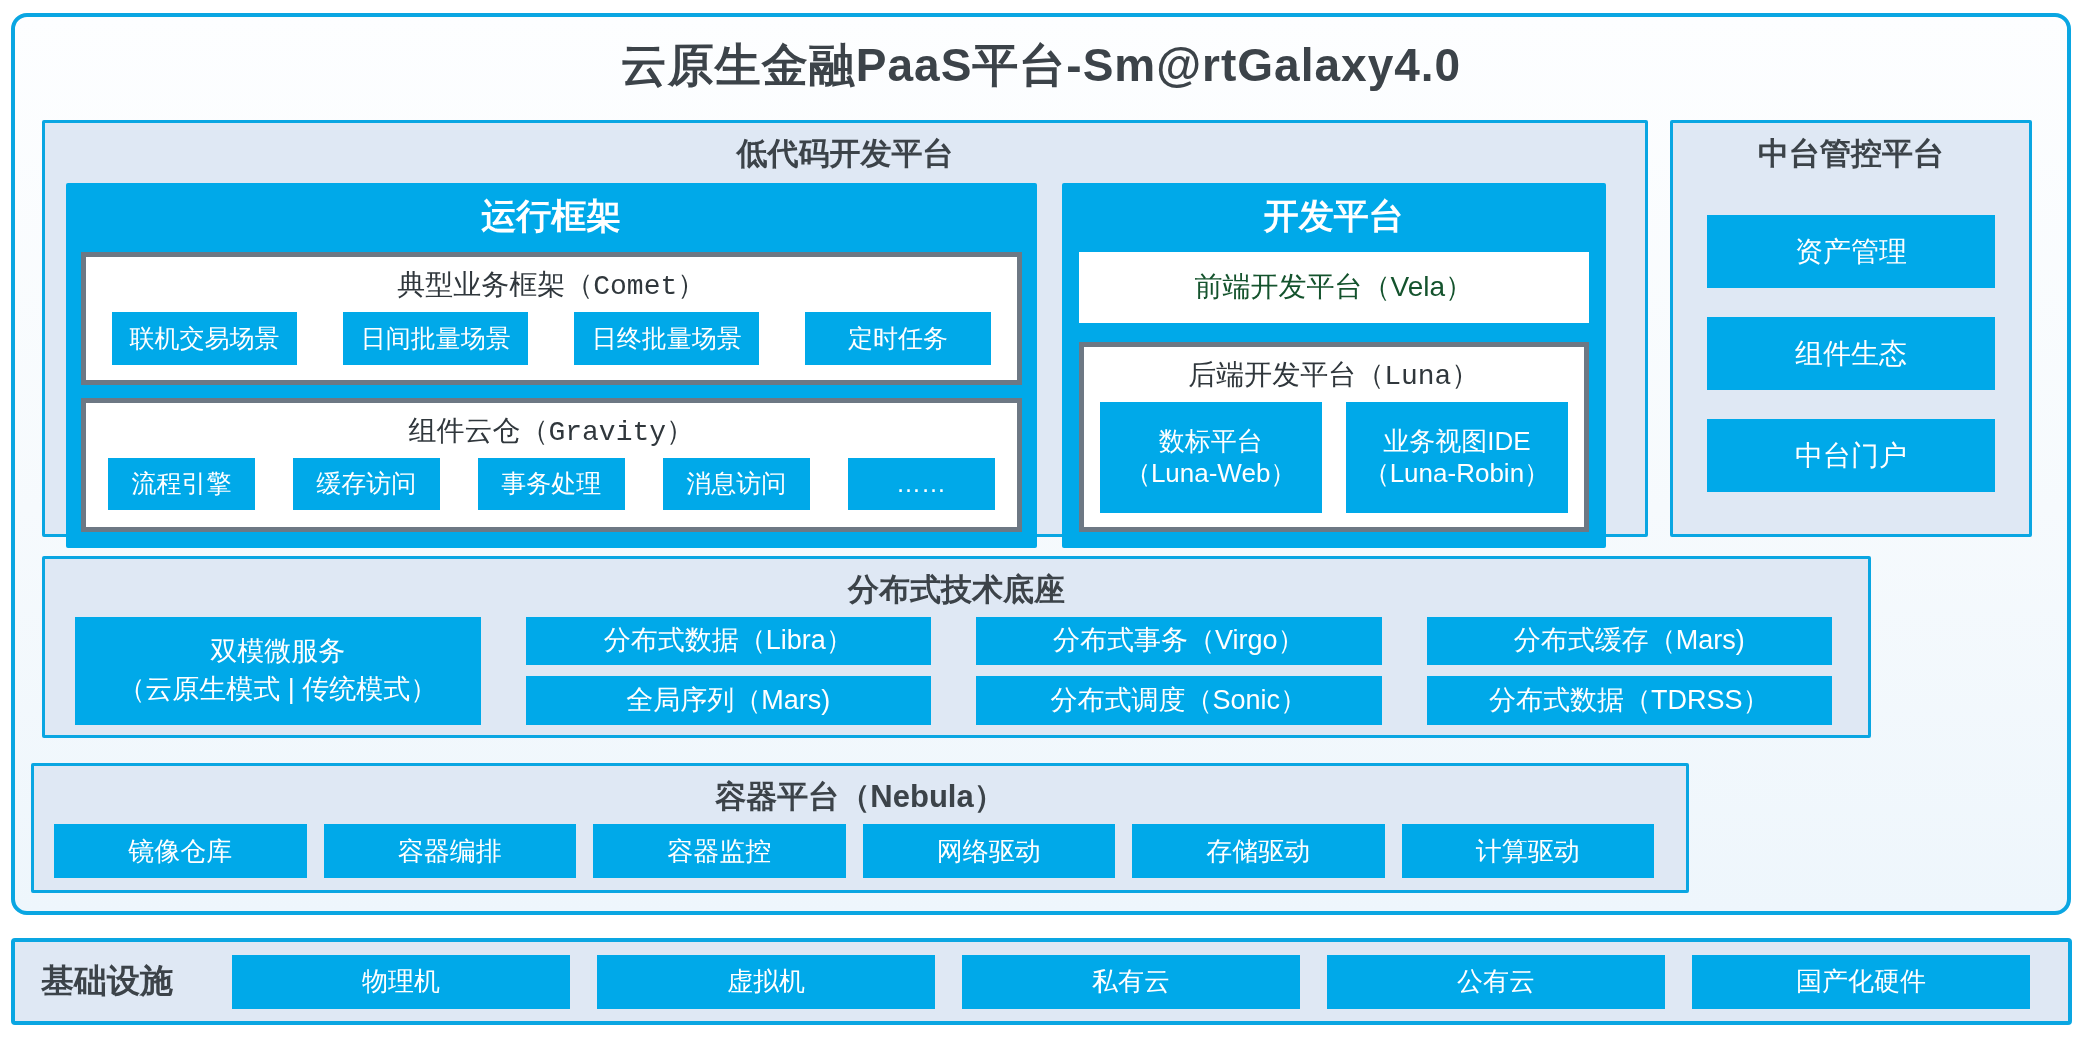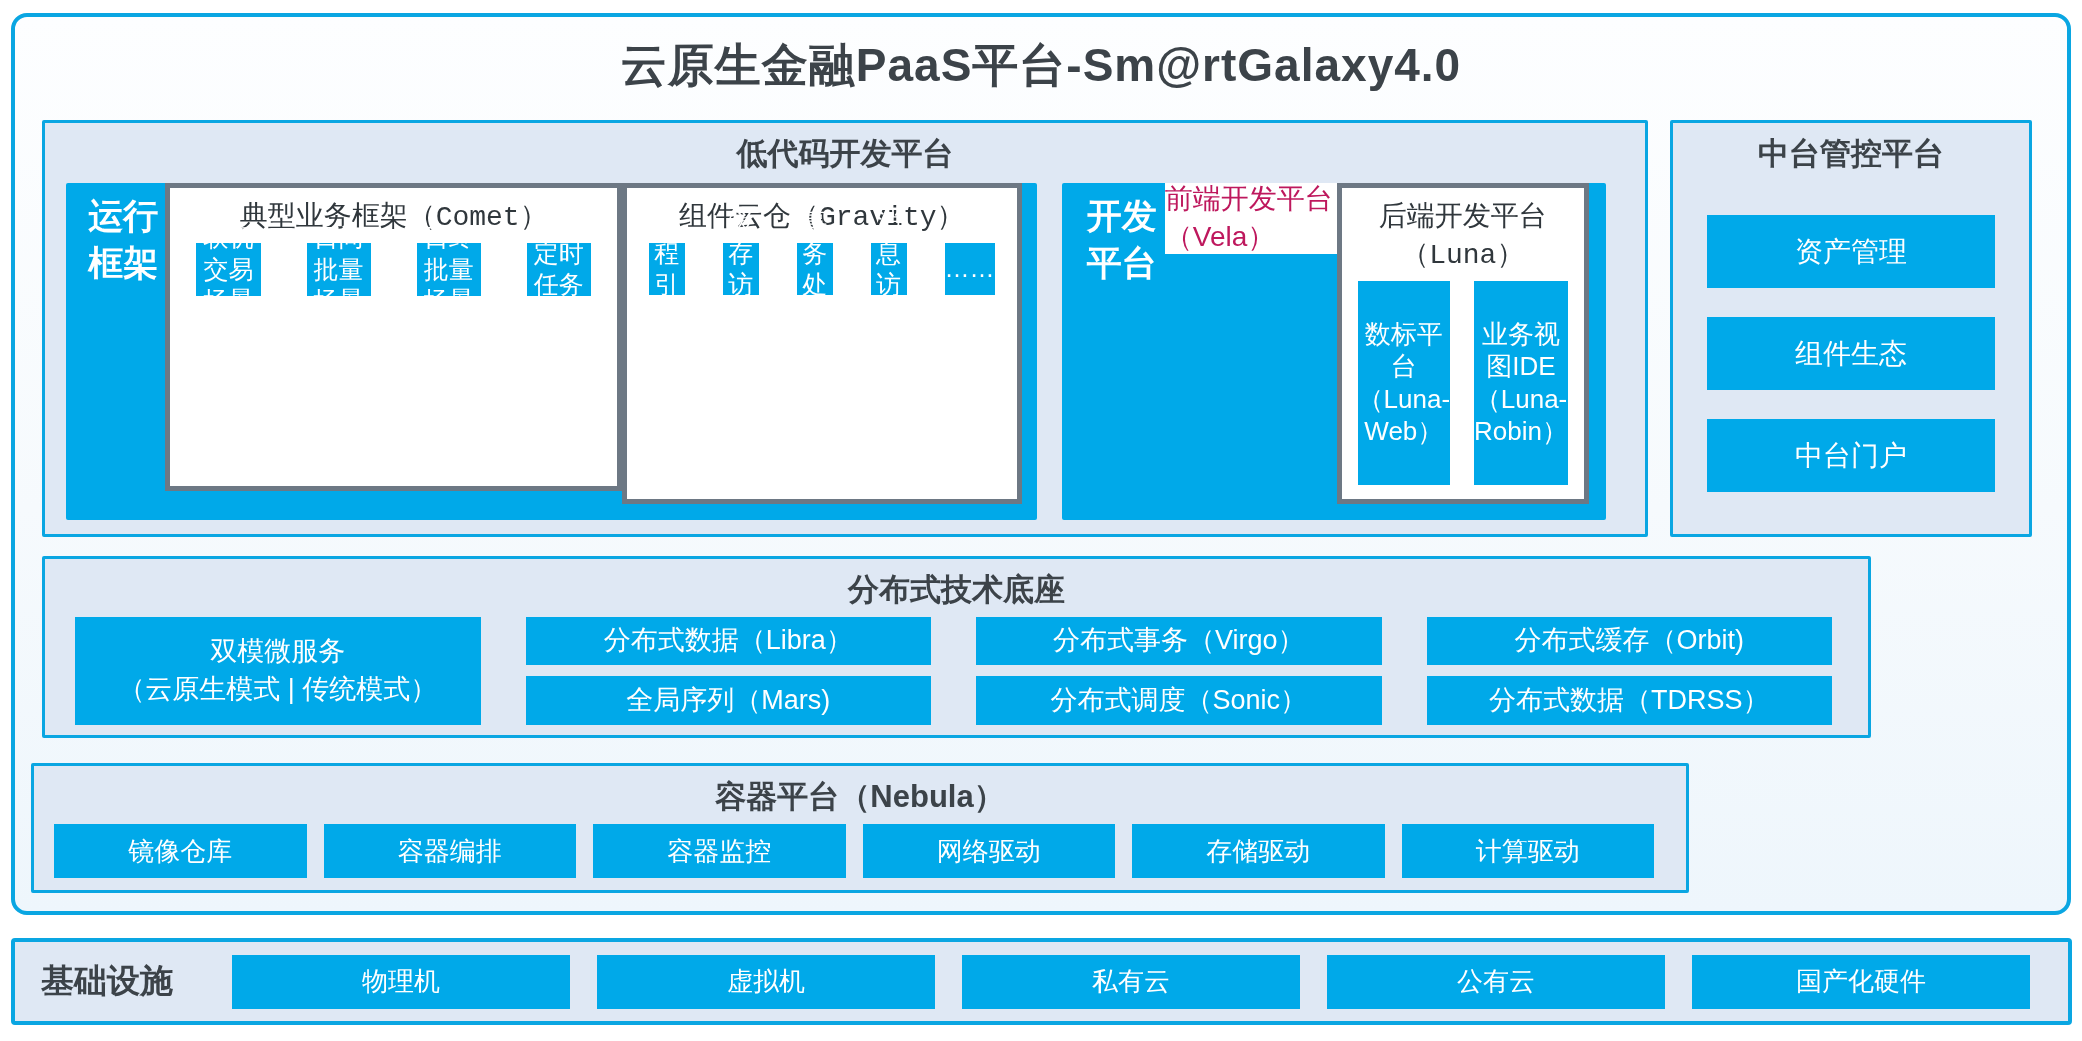--- a/index.html
+++ b/index.html
@@ -16,35 +16,35 @@
     border:4px solid var(--panel-border);border-radius:16px;
     background:linear-gradient(180deg,#fdfeff 0%,#f6fafd 55%,#eef6fc 100%);}
   .main-title{text-align:center;font-size:46px;font-weight:700;color:var(--dark);
     margin-top:18px;letter-spacing:1px;}
   .panel{background:var(--panel-fill);border:3px solid var(--panel-border);border-radius:2px;}
   .panel-header{text-align:center;font-size:31px;font-weight:700;color:var(--dark);
     padding:10px 0 6px;line-height:1.35;}
   .row1{position:absolute;left:27px;top:103px;width:1990px;height:417px;display:flex;gap:22px;}
   .lowcode{width:1606px;display:flex;flex-direction:column;}
   .lc-body{flex:1;display:flex;gap:25px;padding:2px 39px 14px 21px;}
-  .bluebox{background:var(--accent);display:flex;flex-direction:row;border-radius:2px;}
+  .bluebox{background:var(--accent);display:flex;flex-direction:column;border-radius:2px;}
   .runtime{flex:982;padding:0 15px 16px;}
   .dev{flex:533;padding:0 17px 16px;}
   .sec-title{color:#fff;font-size:35px;font-weight:700;text-align:center;padding:10px 0 12px;}
   .graybox{background:#fff;border:5px solid var(--box-border);display:flex;flex-direction:column;}
   .box-title{text-align:center;color:#30373c;font-size:28px;font-weight:500;padding:9px 0 8px;font-family:Liberation Mono, monospace;}
   .btn{background:var(--accent);color:#fff;display:flex;align-items:center;justify-content:center;
     text-align:center;font-size:25px;line-height:1.25;}
   .comet{margin-bottom:13px;}
   .comet .btn-row{display:flex;gap:46px;padding:0 26px 15px;}
   .comet .btn{flex:1;height:53px;}
   .gravity .btn-row{display:flex;gap:38px;padding:0 22px 17px;}
   .gravity .btn{flex:1;height:52px;}
   .vela-box{background:#fff;height:71px;display:flex;align-items:center;justify-content:center;
-    font-size:28px;color:#be185d;margin-bottom:19px;}
+    font-size:28px;color:#14532d;margin-bottom:19px;}
   .luna{flex:1;}
   .luna .btn-row{display:flex;gap:24px;padding:0 16px 14px;flex:1;justify-content:flex-end;}
   .luna .btn{flex:1;min-height:80px;flex-direction:column;font-size:26px;}
   .midctrl{width:362px;display:flex;flex-direction:column;}
   .mid-body{display:flex;flex-direction:column;gap:29px;padding:34px 34px 0;}
   .mid-body .btn{height:73px;font-size:28px;}
   .dist{position:absolute;left:27px;top:539px;width:1829px;height:182px;display:flex;flex-direction:column;}
   .dist-body{flex:1;display:grid;grid-template-columns:repeat(4,1fr);column-gap:45px;row-gap:11px;
     padding:0 36px 10px 30px;}
   .dist-body .btn{font-size:27px;}
@@ -128,21 +128,21 @@
 
   <div class="panel dist">
     <div class="panel-header">分布式技术底座</div>
     <div class="dist-body">
       <div class="btn dist-big">
         <span>双模微服务</span>
         <span>（云原生模式 | 传统模式）</span>
       </div>
       <div class="btn">分布式数据（Libra）</div>
       <div class="btn">分布式事务（Virgo）</div>
-      <div class="btn">分布式缓存（Orbit)</div>
+      <div class="btn">分布式缓存（Mars)</div>
       <div class="btn">全局序列（Mars)</div>
       <div class="btn">分布式调度（Sonic）</div>
       <div class="btn">分布式数据（TDRSS）</div>
     </div>
   </div>
 
   <div class="panel cont">
     <div class="panel-header">容器平台（Nebula）</div>
     <div class="cont-body">
       <div class="btn">镜像仓库</div>

